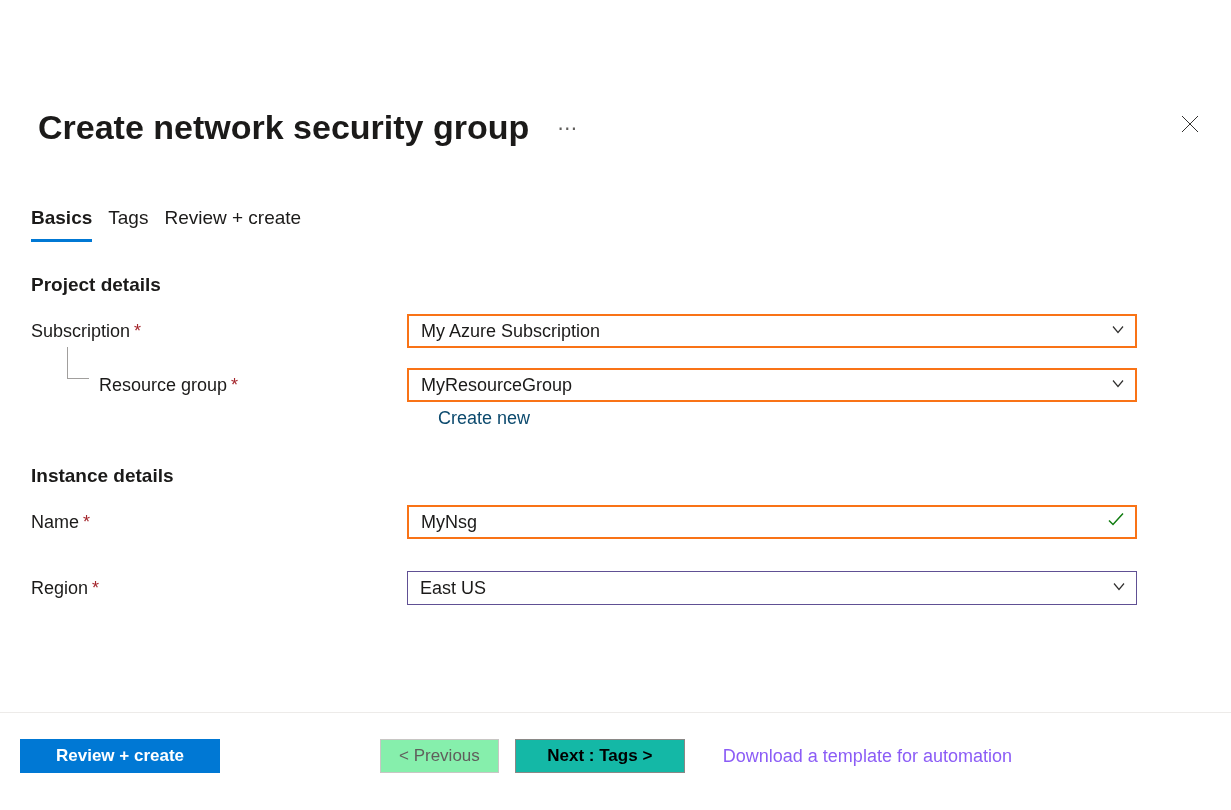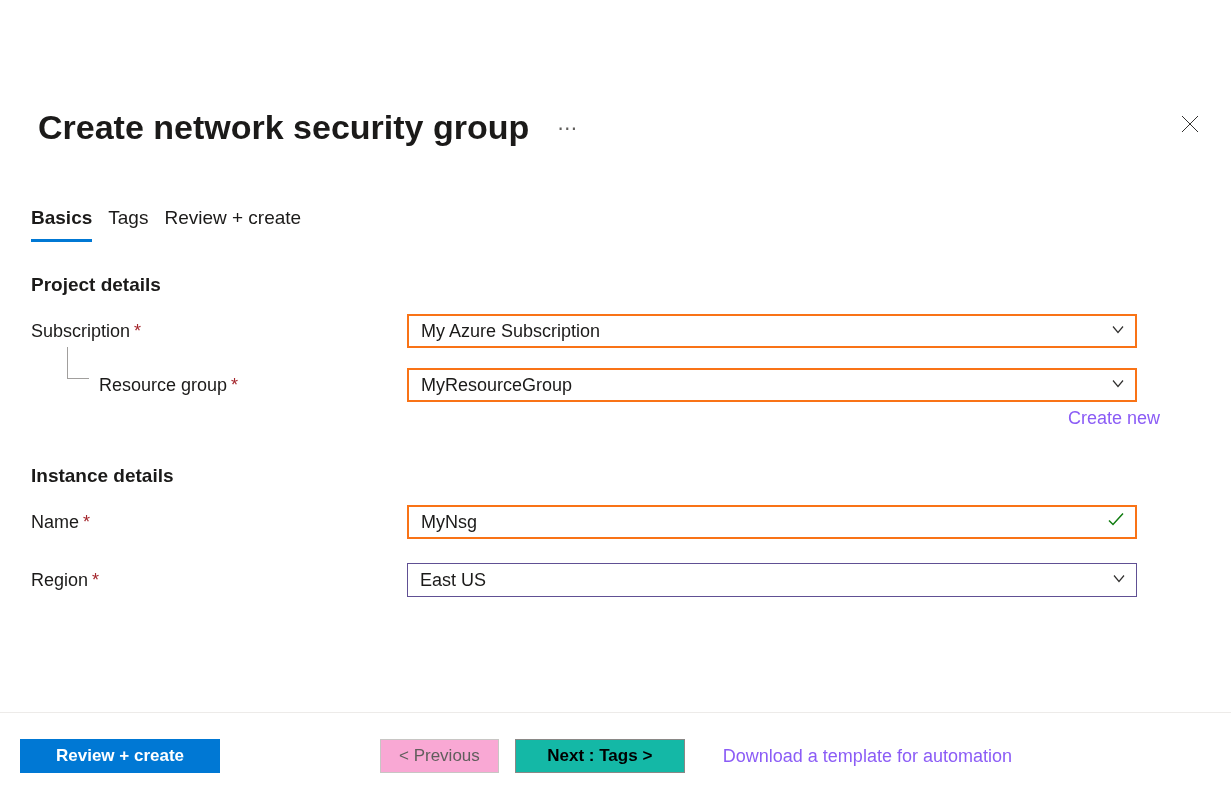--- a/index.html
+++ b/index.html
@@ -13,46 +13,46 @@
   .close-btn { background: none; border: none; padding: 4px; cursor: pointer; margin-top: -4px; }
   .close-btn svg { width: 18px; height: 18px; stroke: #323130; stroke-width: 1; }
 
   .tabs { display: flex; gap: 16px; padding: 60px 0 0 31px; border-bottom: none; }
   .tab { font-size: 19px; padding: 0 0 10px 0; cursor: pointer; color: #1b1a19; border-bottom: 3px solid transparent; }
   .tab.active { font-weight: 600; border-bottom: 3px solid #0078d4; }
 
   .content { padding: 22px 0 0 31px; width: 1160px; }
   .section-title { font-size: 19px; font-weight: 600; margin: 10px 0 18px 0; }
 
-  .field-row { display: flex; align-items: center; margin-bottom: 24px; }
+  .field-row { display: flex; align-items: center; margin-bottom: 32px; }
   .field-row.tight { margin-bottom: 6px; }
   .label-col { width: 376px; font-size: 18px; display: flex; align-items: flex-start; position: relative; }
   .label-col.indent { padding-left: 68px; text-align: center; }
   .tree-line { position: absolute; left: 36px; top: -28px; width: 22px; height: 32px; border-left: 1px solid #a19f9d; border-bottom: 1px solid #a19f9d; }
   .required { color: #a4262c; margin-left: 4px; }
   .control-col { flex: 0 0 730px; position: relative; }
 
   .select-box, .text-box {
     width: 100%; height: 34px; border: 2px solid #f97316; background: #fff;
     padding: 0 36px 0 12px; font-size: 18px; display: flex; align-items: center;
     cursor: pointer; position: relative;
   }
   .select-box.focused { border: 1px solid #605094; }
   .text-box { cursor: text; }
   .chevron { position: absolute; right: 10px; top: 50%; transform: translateY(-50%); pointer-events: none; }
   .chevron svg { width: 14px; height: 14px; stroke: #323130; stroke-width: 1.2; fill: none; }
   .check-icon { position: absolute; right: 10px; top: 50%; transform: translateY(-50%); }
   .check-icon svg { width: 18px; height: 18px; stroke: #107c10; stroke-width: 1.5; fill: none; }
 
-  .link-under { margin: 6px 0 0 407px; font-size: 18px; color: #8b5cf6; cursor: pointer; text-align: right; }
+  .link-under { margin: 6px 0 0 407px; font-size: 18px; color: #0c4a6e; cursor: pointer; }
 
   .footer { position: absolute; left: 0; right: 0; top: 712px; border-top: 1px solid #edebe9; padding: 26px 0 0 20px; display: flex; align-items: center; }
   .btn { height: 34px; padding: 0 18px; font-size: 17px; border: 1px solid #8a8886; background: #14b8a6; cursor: pointer; display: inline-flex; align-items: center; justify-content: center; }
   .btn.primary { background: #0078d4; color: #fff; border-color: #0078d4; font-weight: 600; min-width: 200px; }
-  .btn.disabled { background: #f9a8d4; color: #605e5c; border-color: #c8c6c4; cursor: default; }
+  .btn.disabled { background: #86efac; color: #605e5c; border-color: #c8c6c4; cursor: default; }
   .btn.next { font-weight: 600; min-width: 170px; }
   .footer-gap { width: 160px; }
   .btn + .btn { margin-left: 16px; }
   .footer-link { margin-left: 38px; font-size: 18px; color: #8b5cf6; cursor: pointer; }
 
   .mt-section { margin-top: 36px; }
 </style>
 </head>
 <body>
 

